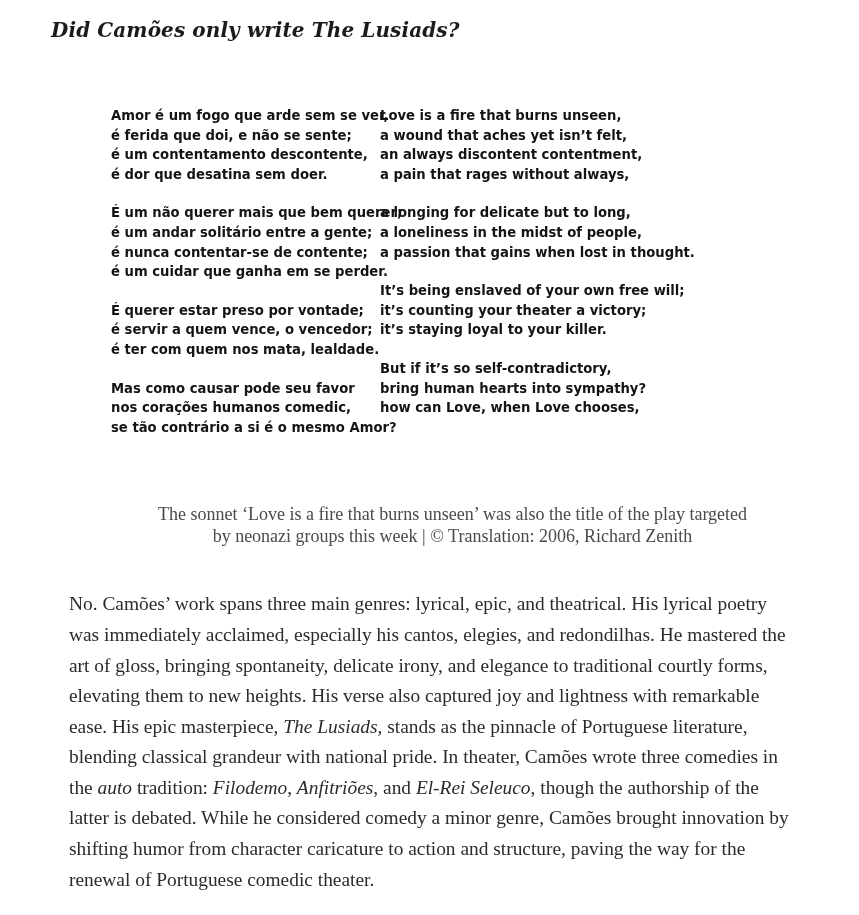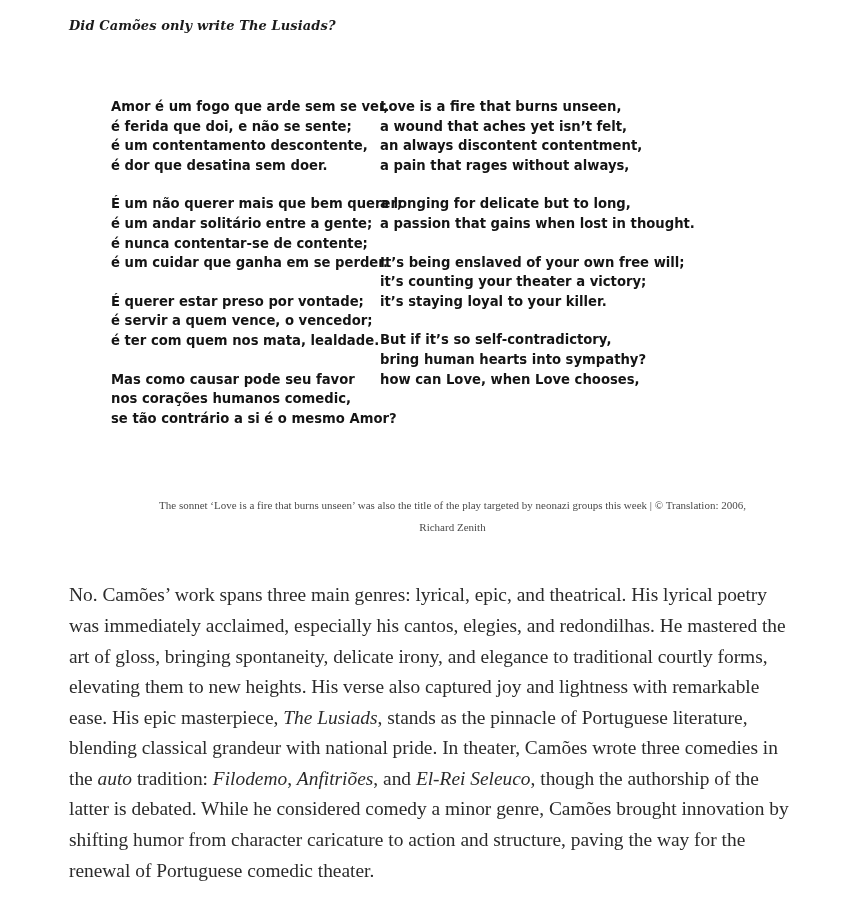--- a/index.html
+++ b/index.html
@@ -18,24 +18,24 @@
     position: relative;
     width: 859px;
     min-height: 915px;
     box-sizing: border-box;
     padding: 0;
   }
   .heading {
     font-family: "DejaVu Serif", serif;
     font-style: italic;
     font-weight: 700;
-    font-size: 13px;
+    font-size: 20px;
     color: #1b1b1b;
     margin: 0;
-    padding: 18px 0 0 69px;
+    padding: 18px 0 0 51px;
     letter-spacing: 0.1px;
   }
   .poem-block {
     margin: 0;
     padding: 64px 0 0 0;
     display: flex;
     flex-direction: row;
   }
   .poem-col {
     font-family: "DejaVu Sans", sans-serif;
@@ -58,21 +58,21 @@
     margin: 0 0 19px 0;
   }
   .stanza:last-child {
     margin-bottom: 0;
   }
   .line {
     white-space: pre;
   }
   .caption {
     font-family: "Liberation Serif", serif;
-    font-size: 11px;
+    font-size: 18px;
     line-height: 22px;
     color: #4a4a4a;
     text-align: center;
     margin: 0;
     padding: 66px 104px 0 150px;
   }
   .caption .sep {
     color: #4a4a4a;
   }
   .body-text {
@@ -122,20 +122,21 @@
       </div>
     <div class="poem-col right">
         <div class="stanza">
           <div class="line">Love is a fire that burns unseen,</div>
           <div class="line">a wound that aches yet isn’t felt,</div>
           <div class="line">an always discontent contentment,</div>
           <div class="line">a pain that rages without always,</div>
         </div>
         <div class="stanza">
           <div class="line">a longing for delicate but to long,</div>
+          <div class="line">a loneliness in the midst of people,</div>
           <div class="line">a passion that gains when lost in thought.</div>
         </div>
         <div class="stanza">
           <div class="line">It’s being enslaved of your own free will;</div>
           <div class="line">it’s counting your theater a victory;</div>
           <div class="line">it’s staying loyal to your killer.</div>
         </div>
         <div class="stanza">
           <div class="line">But if it’s so self-contradictory,</div>
           <div class="line">bring human hearts into sympathy?</div>

